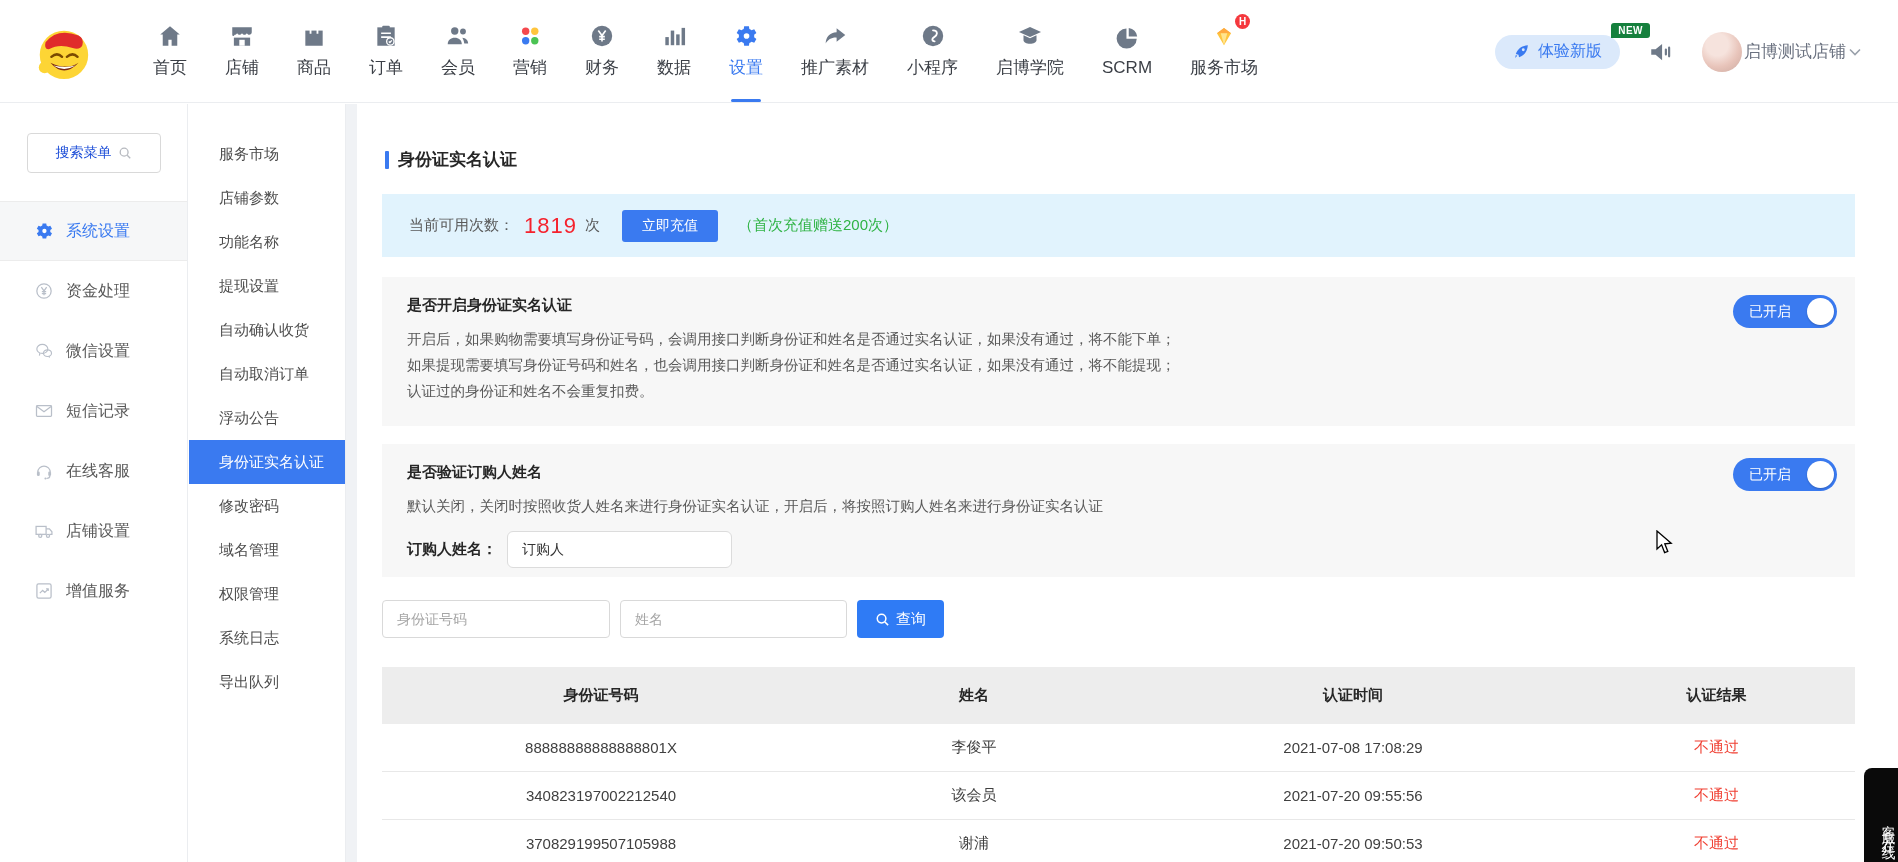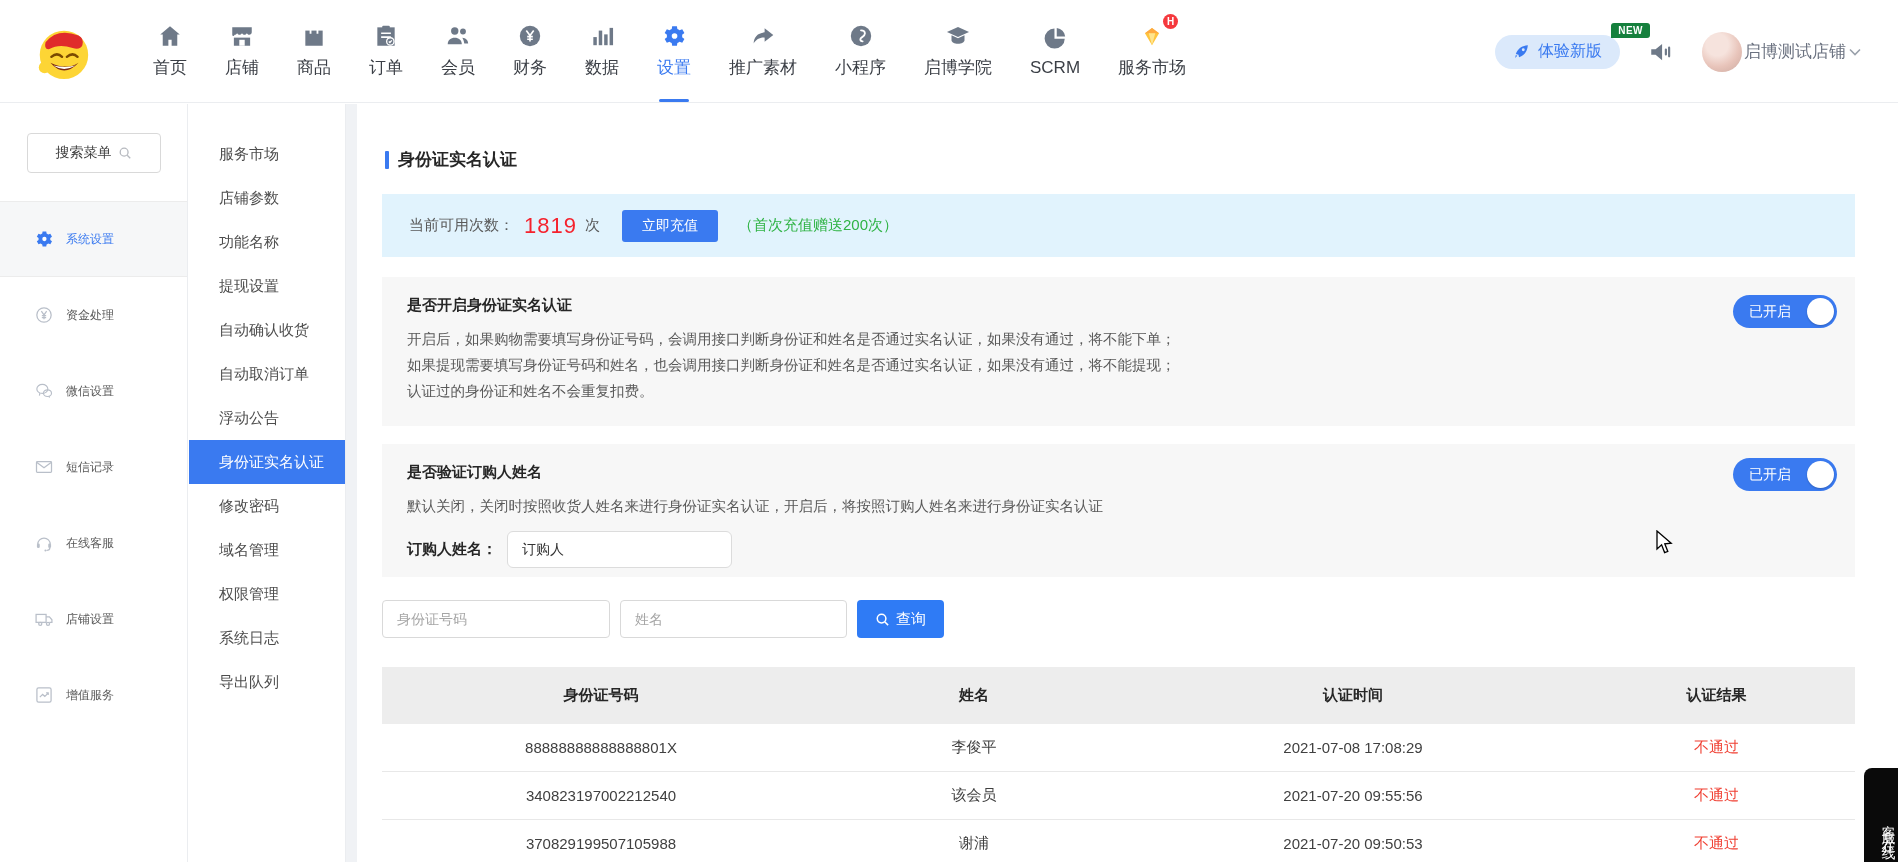--- a/index.html
+++ b/index.html
@@ -35,24 +35,24 @@
   .avatar { width:40px; height:40px; border-radius:50%;
             background:radial-gradient(circle at 38% 32%, #f6e3dd 0 30%, #e8c4ba 60%, #caa89e 100%); overflow:hidden; }
   .shop-name { font-size:17px; color:#6b7280; }
   .chev svg { width:14px; height:14px; display:block; }
 
   
   .sidebar { position:absolute; top:104px; left:0; width:188px; bottom:0; background:#fff;
              border-right:1px solid #ebedf0; }
   .search-wrap { height:97px; display:flex; align-items:center; justify-content:center; }
   .menu-search { width:134px; height:40px; border:1px solid #d9d9d9; border-radius:4px; display:flex;
-                 align-items:center; justify-content:center; gap:6px; color:#404040; font-size:14px; cursor:text; background:#fff; }
+                 align-items:center; justify-content:center; gap:6px; color:#1d4ed8; font-size:14px; cursor:text; background:#fff; }
   .menu-search svg { width:14px; height:14px; }
-  .side-item { height:76px; display:flex; align-items:center; padding-left:34px; gap:12px; cursor:pointer;
-               font-size:12px; color:#595959; background:#fff; }
+  .side-item { height:60px; display:flex; align-items:center; padding-left:34px; gap:12px; cursor:pointer;
+               font-size:16px; color:#595959; background:#fff; }
   .side-item .s-icon { width:20px; height:20px; color:#b9bfc9; }
   .side-item .s-icon svg { width:20px; height:20px; display:block; }
   .side-item.active { background:#f6f7f8; color:#3a7af0; border-top:1px solid #ececec; border-bottom:1px solid #ececec; }
   .side-item.active .s-icon { color:#3a7af0; }
 
   
   .submenu { position:absolute; top:104px; left:189px; width:157px; bottom:0; background:#fff;
              border-right:1px solid #ebedf0; padding-top:28px; }
   .sub-item { height:44px; display:flex; align-items:center; padding-left:30px; font-size:15px; color:#4d4d4d;
               cursor:pointer; white-space:nowrap; }
@@ -179,20 +179,31 @@
               <path d="M2.5 19.5c0-3.6 2.9-5.8 6.5-5.8s6.5 2.2 6.5 5.8z"></path>
               <circle cx="16.6" cy="7.8" r="2.7"></circle>
               <path d="M16 13.6c3 .2 5.4 2.3 5.4 5.4h-3.6c-.3-2.3-1-4.1-1.8-5.4z"></path>
             </svg>
           </span>
     <span class="n-label">会员</span>
   </div>
         <div class="nav-item">
     <span class="n-icon">
             <svg viewBox="0 0 24 24">
+              <circle cx="8" cy="7.6" r="3.4" fill="#f5484d"></circle>
+              <circle cx="16.4" cy="7.6" r="3.4" fill="#ffc53d"></circle>
+              <circle cx="8" cy="16.4" r="3.4" fill="#3a7af0"></circle>
+              <circle cx="16.4" cy="16.4" r="3.4" fill="#4bc353"></circle>
+            </svg>
+          </span>
+    <span class="n-label">营销</span>
+  </div>
+        <div class="nav-item">
+    <span class="n-icon">
+            <svg viewBox="0 0 24 24">
               <circle cx="12" cy="12" r="9.4" fill="currentColor"></circle>
               <path d="M8.6 7l3.4 4.6L15.4 7M12 11.6V17M9.4 12.6h5.2M9.4 15h5.2" stroke="#fff" stroke-width="1.5" fill="none"></path>
             </svg>
           </span>
     <span class="n-label">财务</span>
   </div>
         <div class="nav-item">
     <span class="n-icon">
             <svg viewBox="0 0 24 24" fill="currentColor">
               <rect x="4" y="13" width="3.2" height="7.5"></rect>

